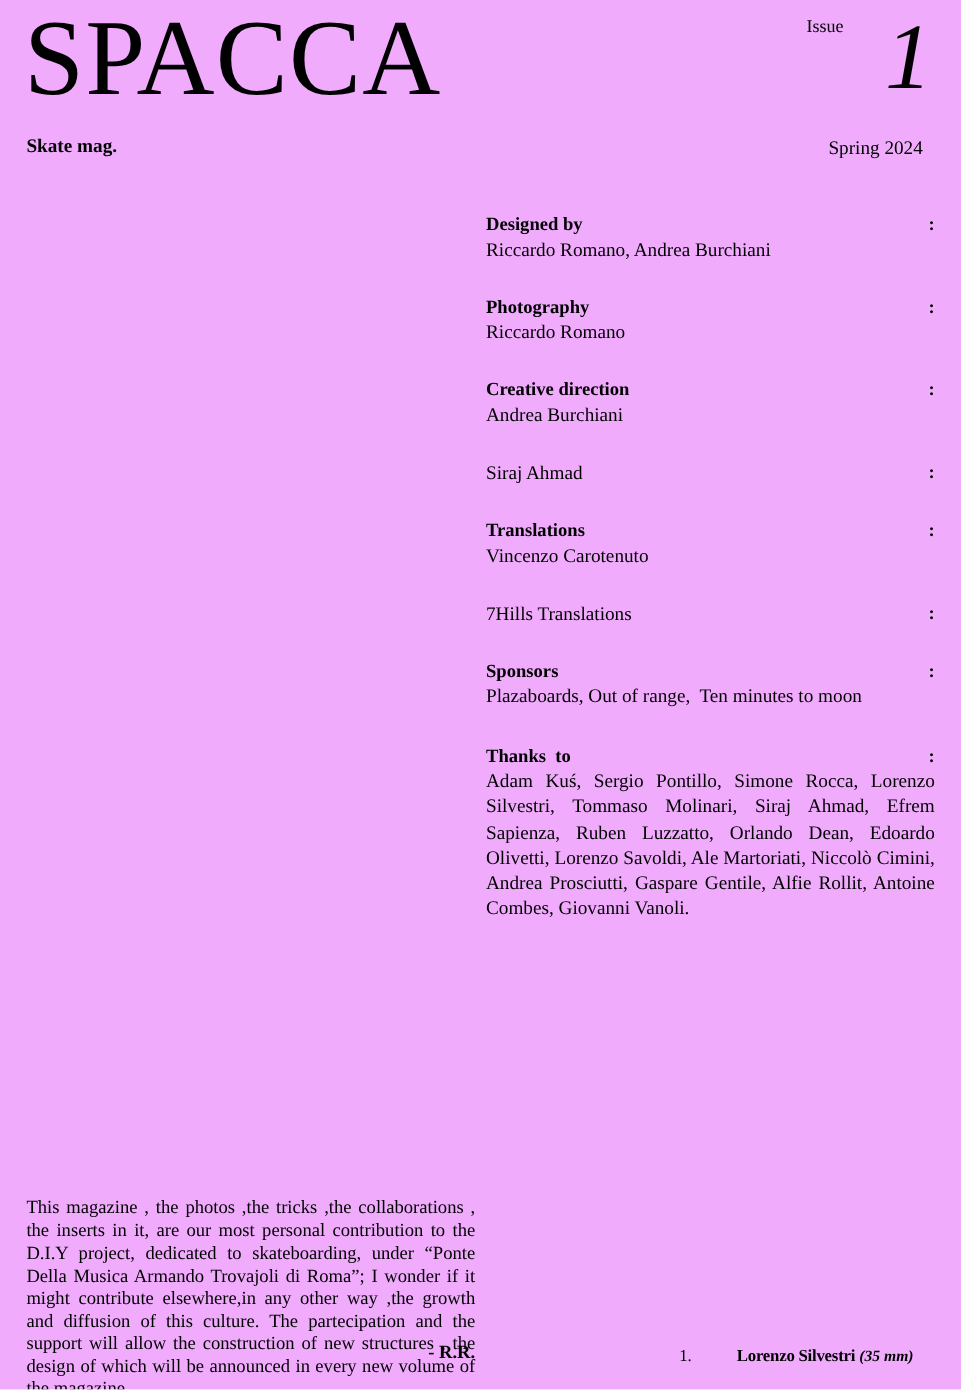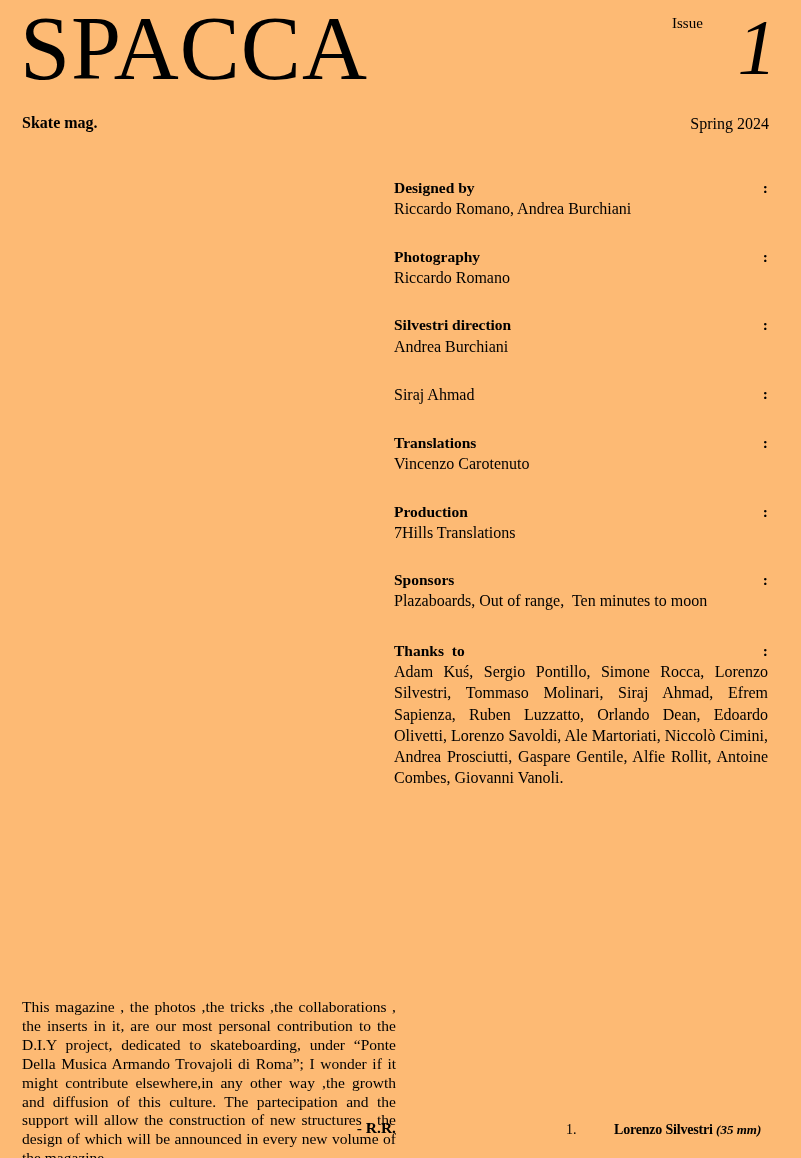--- a/index.html
+++ b/index.html
@@ -9,21 +9,21 @@
   }
   body {
     font-family: "Liberation Serif", "DejaVu Serif", serif;
     color: #000000;
     -webkit-font-smoothing: antialiased;
   }
   .page {
     position: relative;
     width: 801px;
     height: 1158px;
-    background: #fdba74;
+    background: #f0abfc;
     overflow: hidden;
   }
 
   
   .masthead {
     position: absolute;
     left: 20px;
     top: 4px;
     font-size: 90px;
     line-height: 1;
@@ -61,21 +61,21 @@
     right: 32px;
     top: 116px;
     font-size: 16px;
     line-height: 1;
     white-space: nowrap;
   }
 
   
   .credits {
     position: absolute;
-    left: 394px;
+    left: 405px;
     top: 178px;
     width: 374px;
   }
   .credit-block {
     position: relative;
     margin-bottom: 27px;
   }
   .credit-head {
     position: relative;
     font-size: 15.5px;
@@ -174,38 +174,37 @@
       <div class="credit-body">Riccardo Romano, Andrea Burchiani</div>
     </div>
 
     <div class="credit-block">
       <div class="credit-head">Photography</div>
       <div class="credit-colon">:</div>
       <div class="credit-body">Riccardo Romano</div>
     </div>
 
     <div class="credit-block">
-      <div class="credit-head">Silvestri direction</div>
+      <div class="credit-head">Creative direction</div>
       <div class="credit-colon">:</div>
       <div class="credit-body">Andrea Burchiani</div>
     </div>
 
     <div class="credit-block">
       <div class="credit-colon">:</div>
       <div class="credit-body">Siraj Ahmad</div>
     </div>
 
     <div class="credit-block">
       <div class="credit-head">Translations</div>
       <div class="credit-colon">:</div>
       <div class="credit-body">Vincenzo Carotenuto</div>
     </div>
 
     <div class="credit-block">
-      <div class="credit-head">Production</div>
       <div class="credit-colon">:</div>
       <div class="credit-body">7Hills Translations</div>
     </div>
 
     <div class="credit-block">
       <div class="credit-head">Sponsors</div>
       <div class="credit-colon">:</div>
       <div class="credit-body">Plazaboards, Out of range,  Ten minutes to moon</div>
     </div>
 

